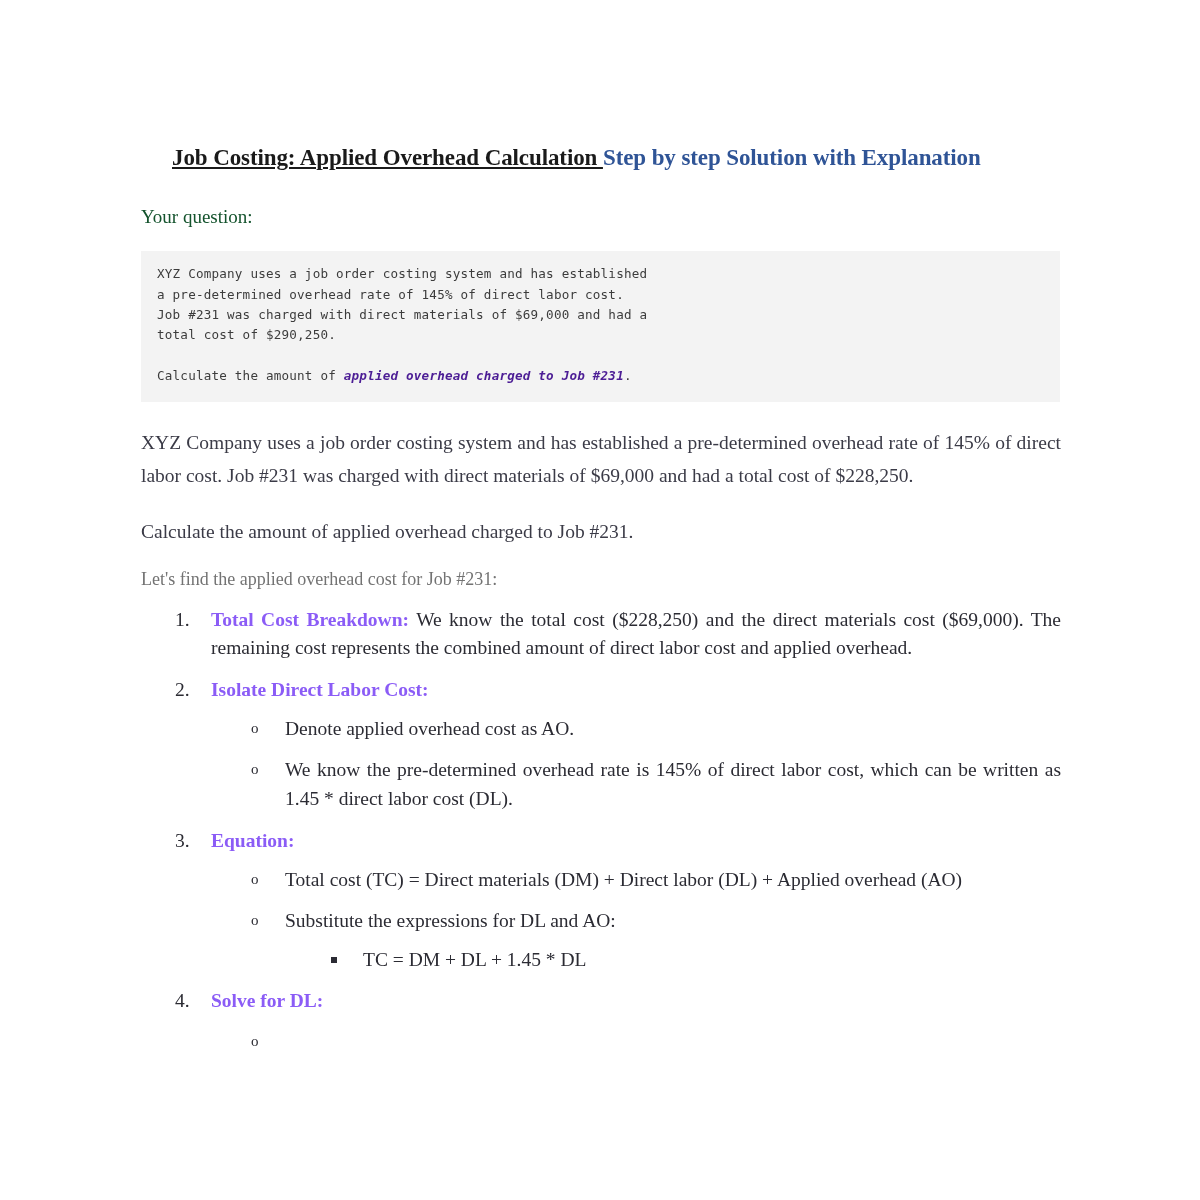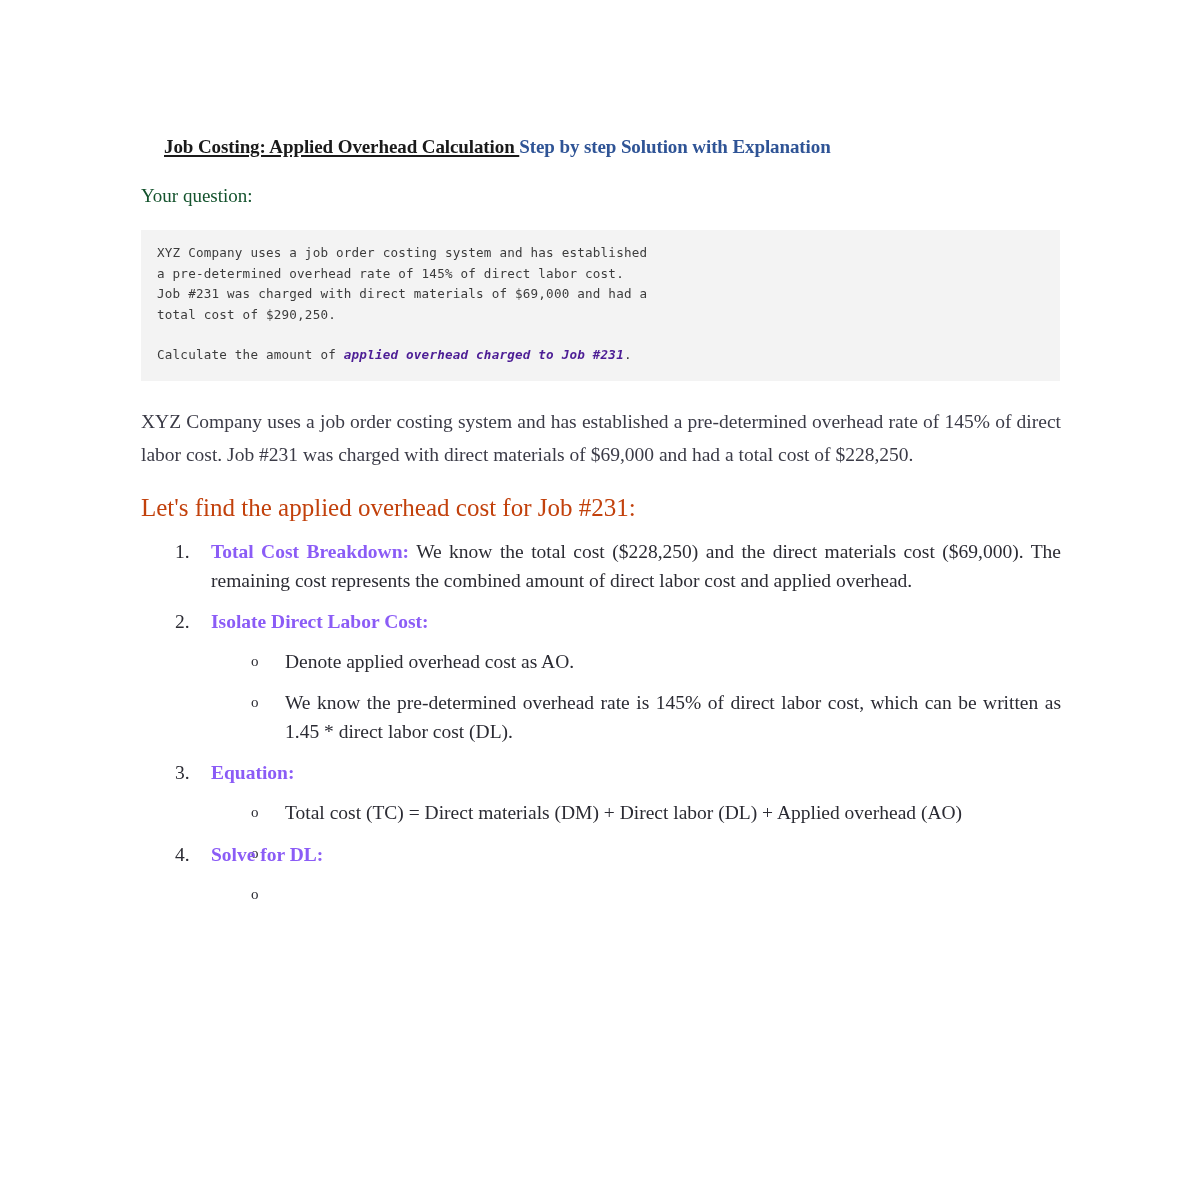--- a/index.html
+++ b/index.html
@@ -18,22 +18,22 @@
   .page {
     position: relative;
     width: 1200px;
     height: 1200px;
     box-sizing: border-box;
     padding: 0 140px 0 141px;
   }
 
   
   .doc-heading {
-    margin: 0;
-    font-size: 19px;
+    margin: 8px;
+    font-size: 23px;
     font-weight: bold;
     line-height: 1.2;
     letter-spacing: -0.1px;
     white-space: nowrap;
   }
   #heading-1 { padding-top: 136px; padding-left: 23px; }
   #heading-2 { padding-top: 32px; padding-left: 108px; }
 
   .heading-black {
     color: #1a1a1a;
@@ -49,22 +49,22 @@
   .lead-question {
     margin: 0;
     padding-top: 25px;
     font-size: 19px;
     color: #14532d;
     line-height: 1.3;
   }
   .lead-answer {
     margin: 0;
     padding-top: 20px;
-    font-size: 25px;
-    color: #c2410c;
+    font-size: 18px;
+    color: #737373;
     line-height: 1.3;
   }
 
   
   .code-block {
     margin-top: 22px;
     background: #f3f3f3;
     padding: 13px 16px 15px 16px;
     box-sizing: border-box;
     width: 919px;
@@ -186,20 +186,21 @@
     <pre><span>XYZ Company uses a job order costing system and has established</span>
 <span>a pre-determined overhead rate of 145% of direct labor cost.</span>
 <span>Job #231 was charged with direct materials of $69,000 and had a</span>
 <span>total cost of $290,250.</span>
 
 <span>Calculate the amount of </span><span class="code-emph">applied overhead charged to Job #231</span><span>.</span></pre>
   </div>
 
   <p class="body-para">XYZ Company uses a job order costing system and has established a pre-determined overhead rate of 145% of direct labor cost. Job #231 was charged with direct materials of $69,000 and had a total cost of $228,250.</p>
 
+  <p class="body-para tight">Calculate the amount of applied overhead charged to Job #231.</p>
 
 
   <p class="lead-answer">Let's find the applied overhead cost for Job #231:</p>
 
   <ol class="level1">
 
     <li>
       <span class="marker-num">1.</span>
       <span class="li-bold">Total Cost Breakdown:</span><span> We know the total cost ($228,250) and the direct materials cost ($69,000). The remaining cost represents the combined amount of direct labor cost and applied overhead.</span>
     </li>
@@ -222,20 +223,27 @@
     <li>
       <span class="marker-num">3.</span>
       <span class="li-bold">Equation:</span>
       <ul class="level2">
         <li>
           <span class="marker-o">o</span>
           <span>Total cost (TC) = Direct materials (DM) + Direct labor (DL) + Applied overhead (AO)</span>
         </li>
         <li>
           <span class="marker-o">o</span>
+          <span>Substitute the expressions for DL and AO:</span>
+          <ul class="level3">
+            <li>
+              <span class="marker-sq"></span>
+              <span class="nowrap">TC = DM + DL + 1.45 * DL</span>
+            </li>
+          </ul>
         </li>
       </ul>
     </li>
 
     <li>
       <span class="marker-num">4.</span>
       <span class="li-bold">Solve for DL:</span>
       <ul class="level2">
         <li>
           <span class="marker-o">o</span>

